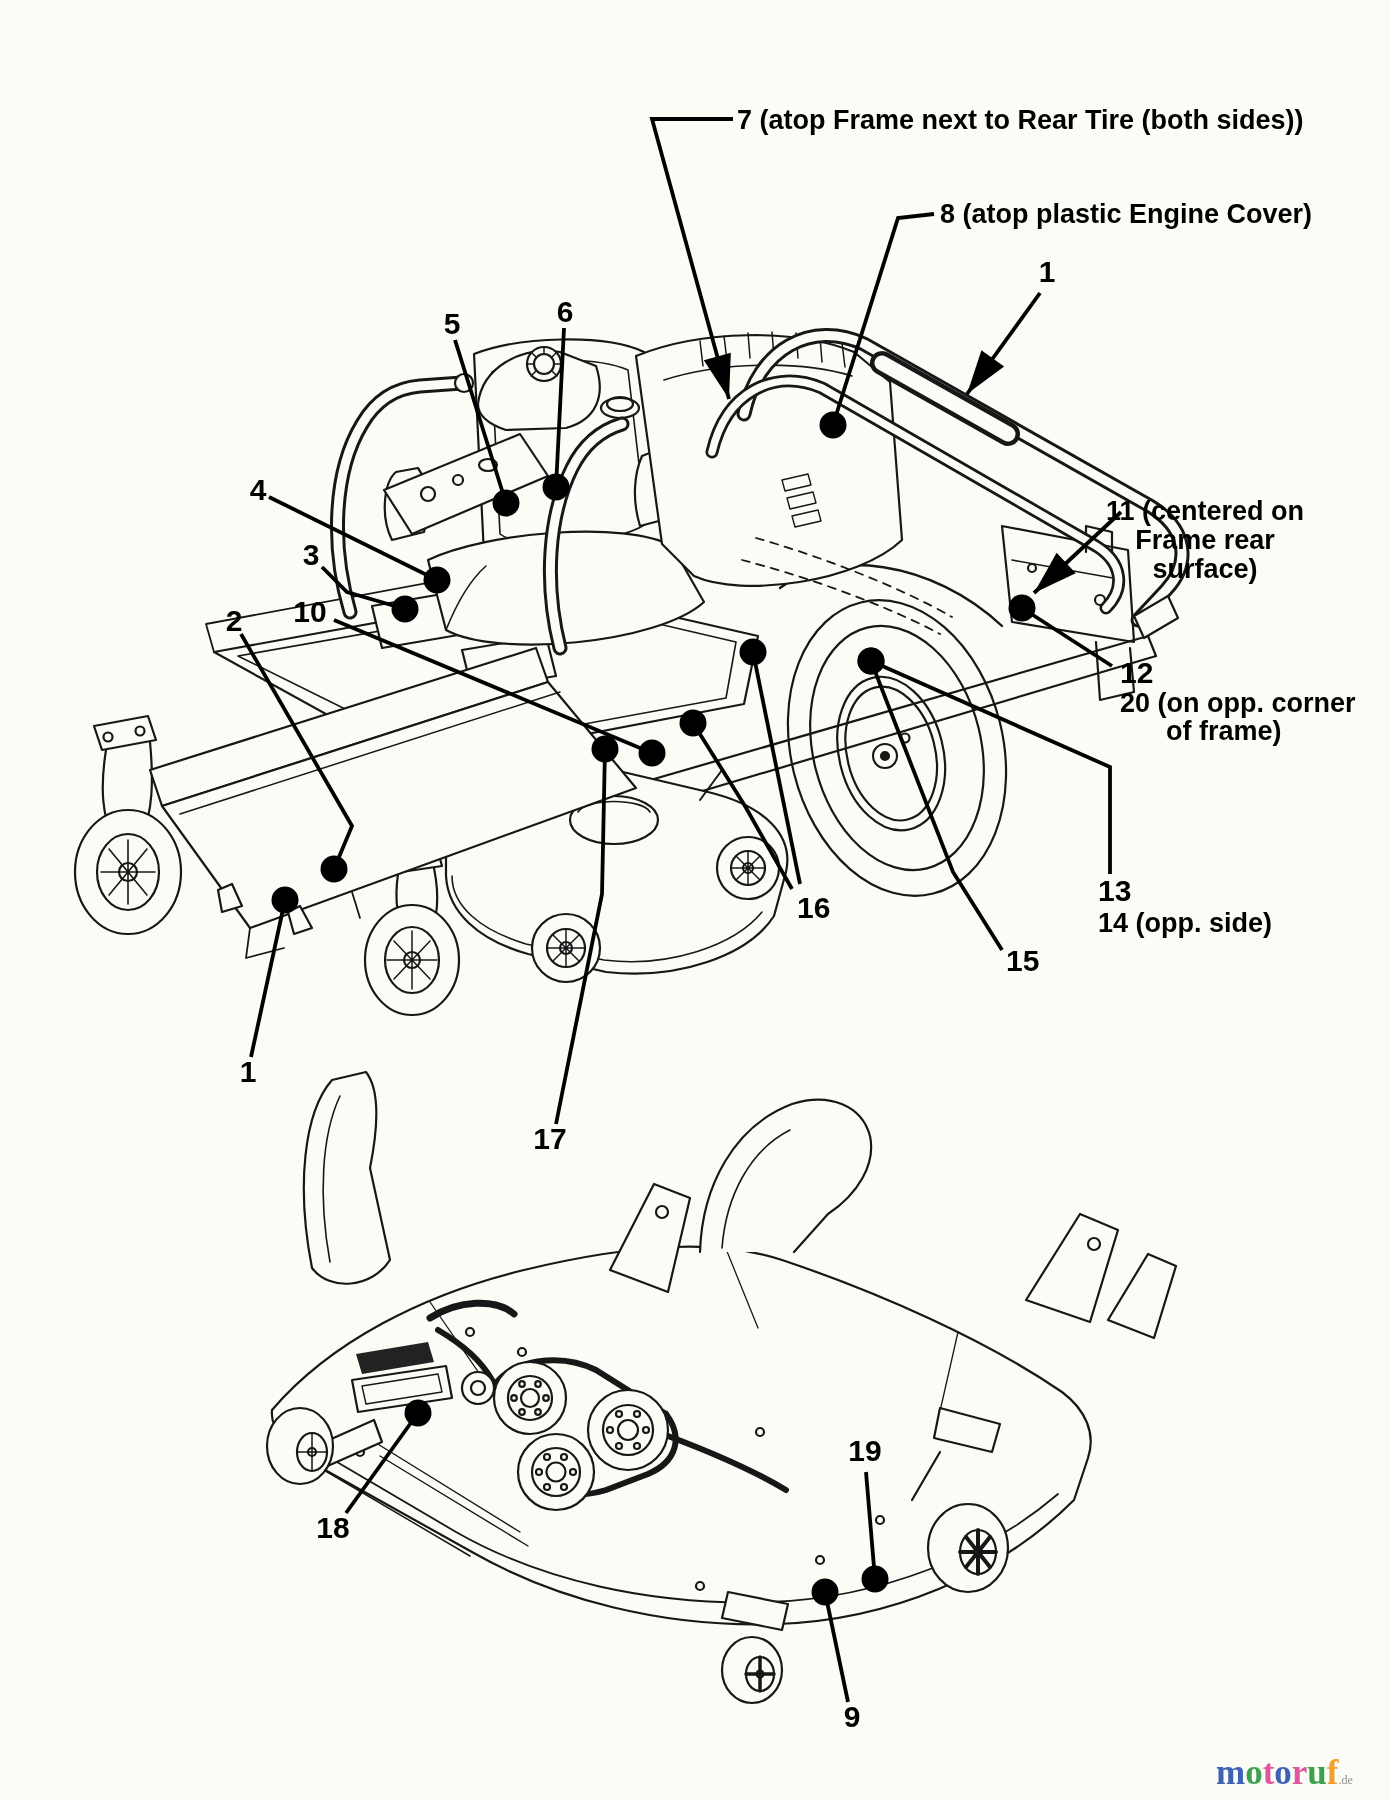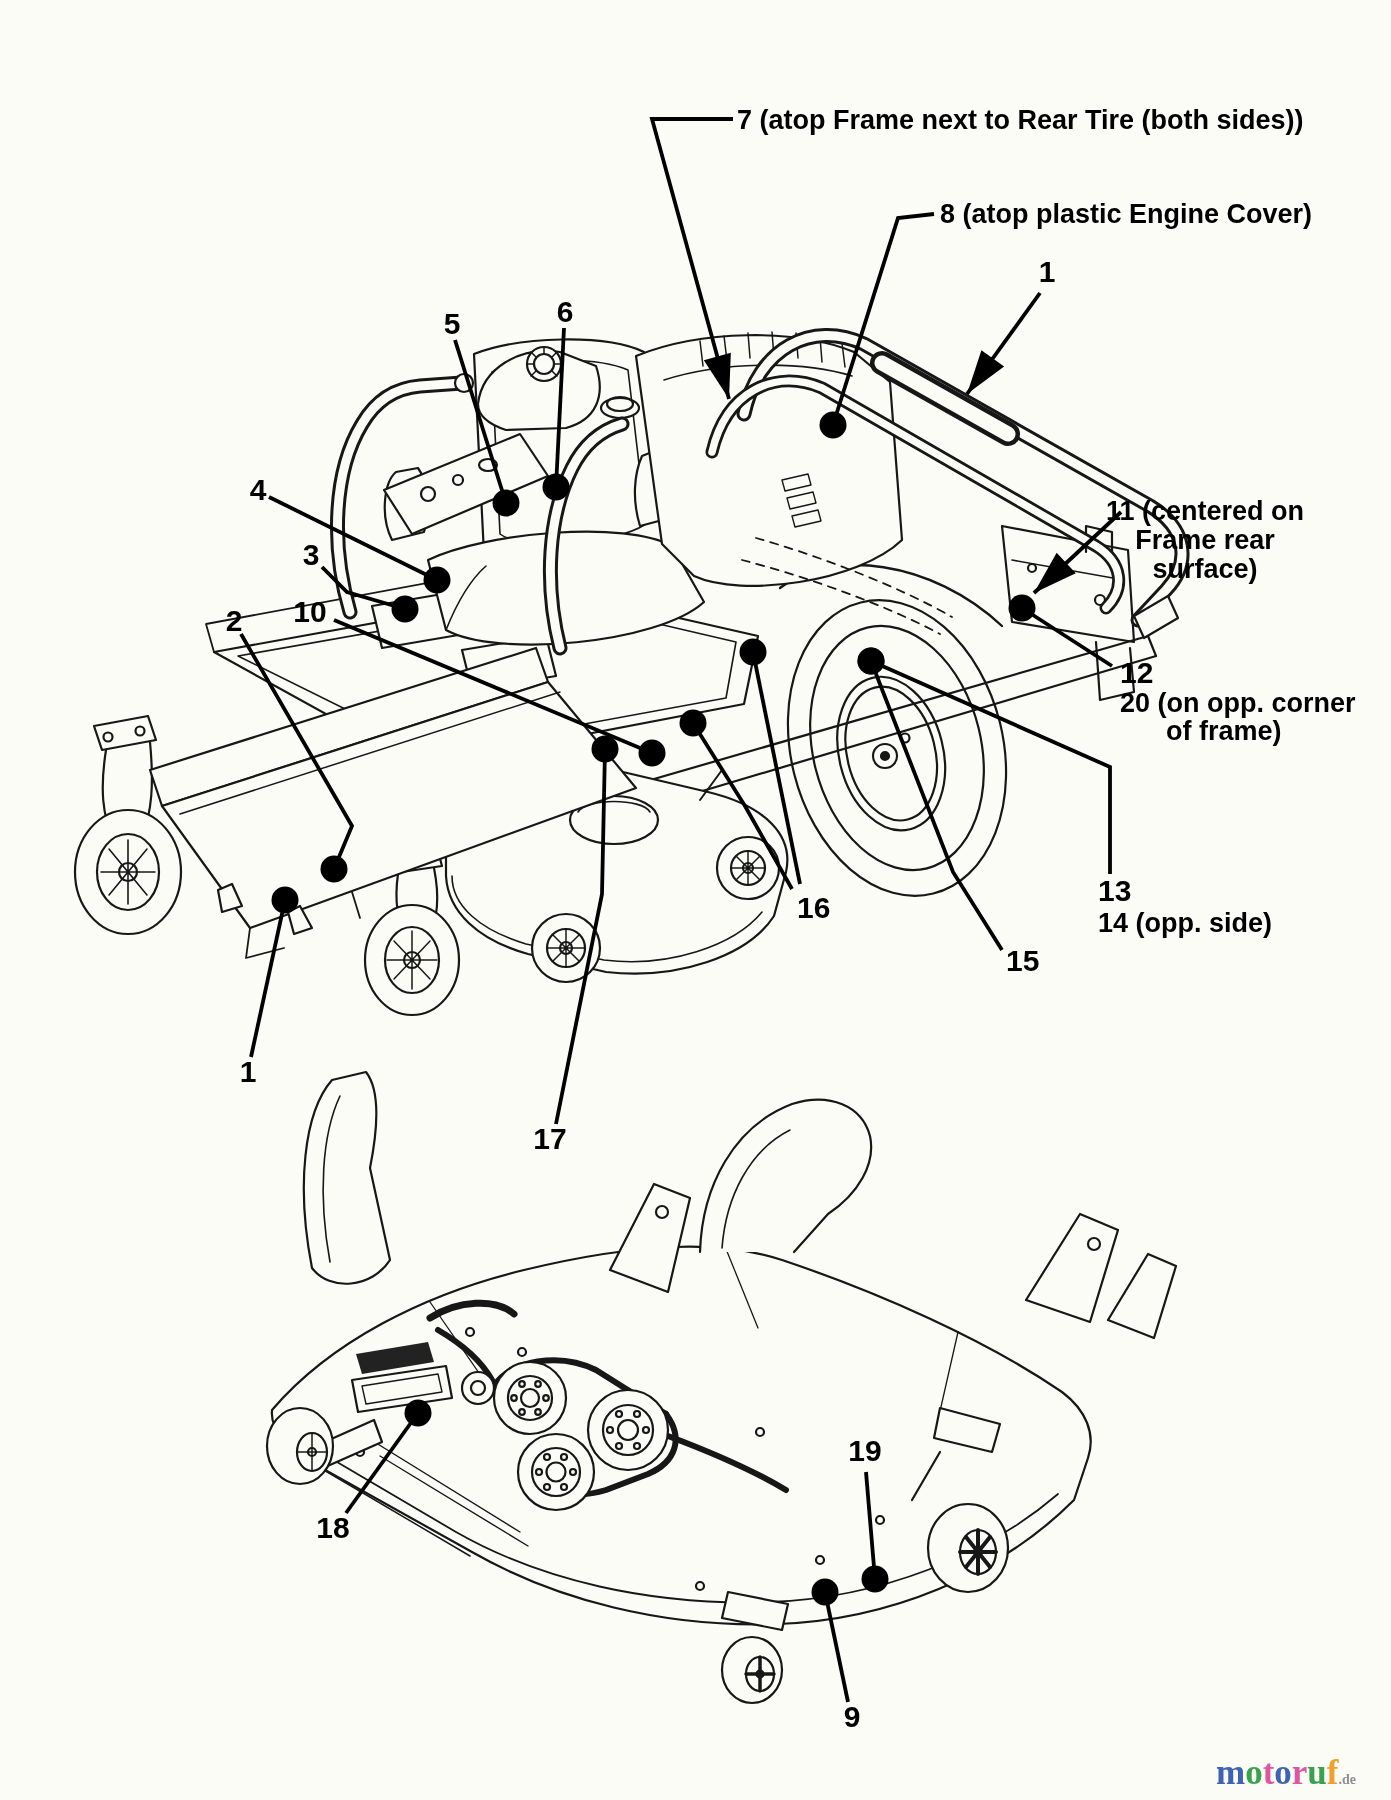--- a/index.html
+++ b/index.html
@@ -1,21 +1,21 @@
 <!DOCTYPE html>
 <html><head>
 <meta charset="utf-8">
 <style>
   html,body{margin:0;padding:0;background:#ffffff;}
   .stage{position:relative;width:1391px;height:1800px;background:#fcfcf7;overflow:hidden;
          font-family:"Liberation Sans", sans-serif;}
   .stage svg{position:absolute;left:0;top:0;}
   .logo{position:absolute;left:1216px;top:1754px;white-space:nowrap;text-decoration:none;
         font-family:"Liberation Serif", serif;font-weight:bold;font-size:35px;line-height:38px;}
-  .logo .suffix{font-size:14px;font-weight:bold;}
+  .logo .suffix{font-size:12px;font-weight:normal;}
 </style>
 </head>
 <body>
 
 <div class="stage">
 <svg width="1391" height="1800" viewBox="0 0 1391 1800">
 
   <g stroke="#171717" fill="none" stroke-width="2.2" stroke-linejoin="round" stroke-linecap="round">
 
     <g>

